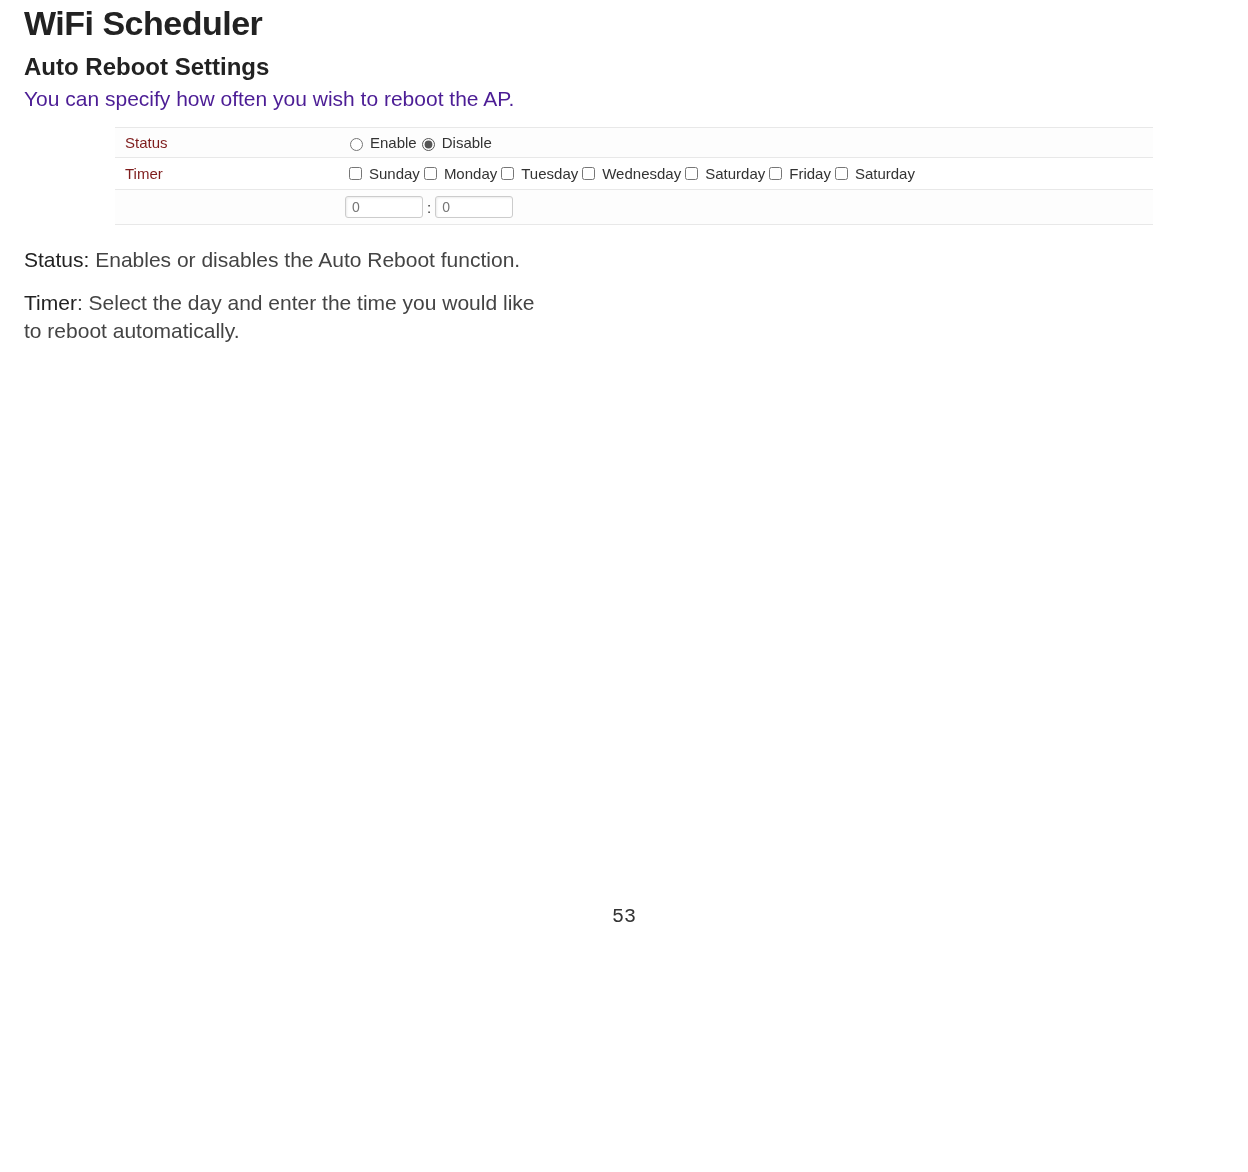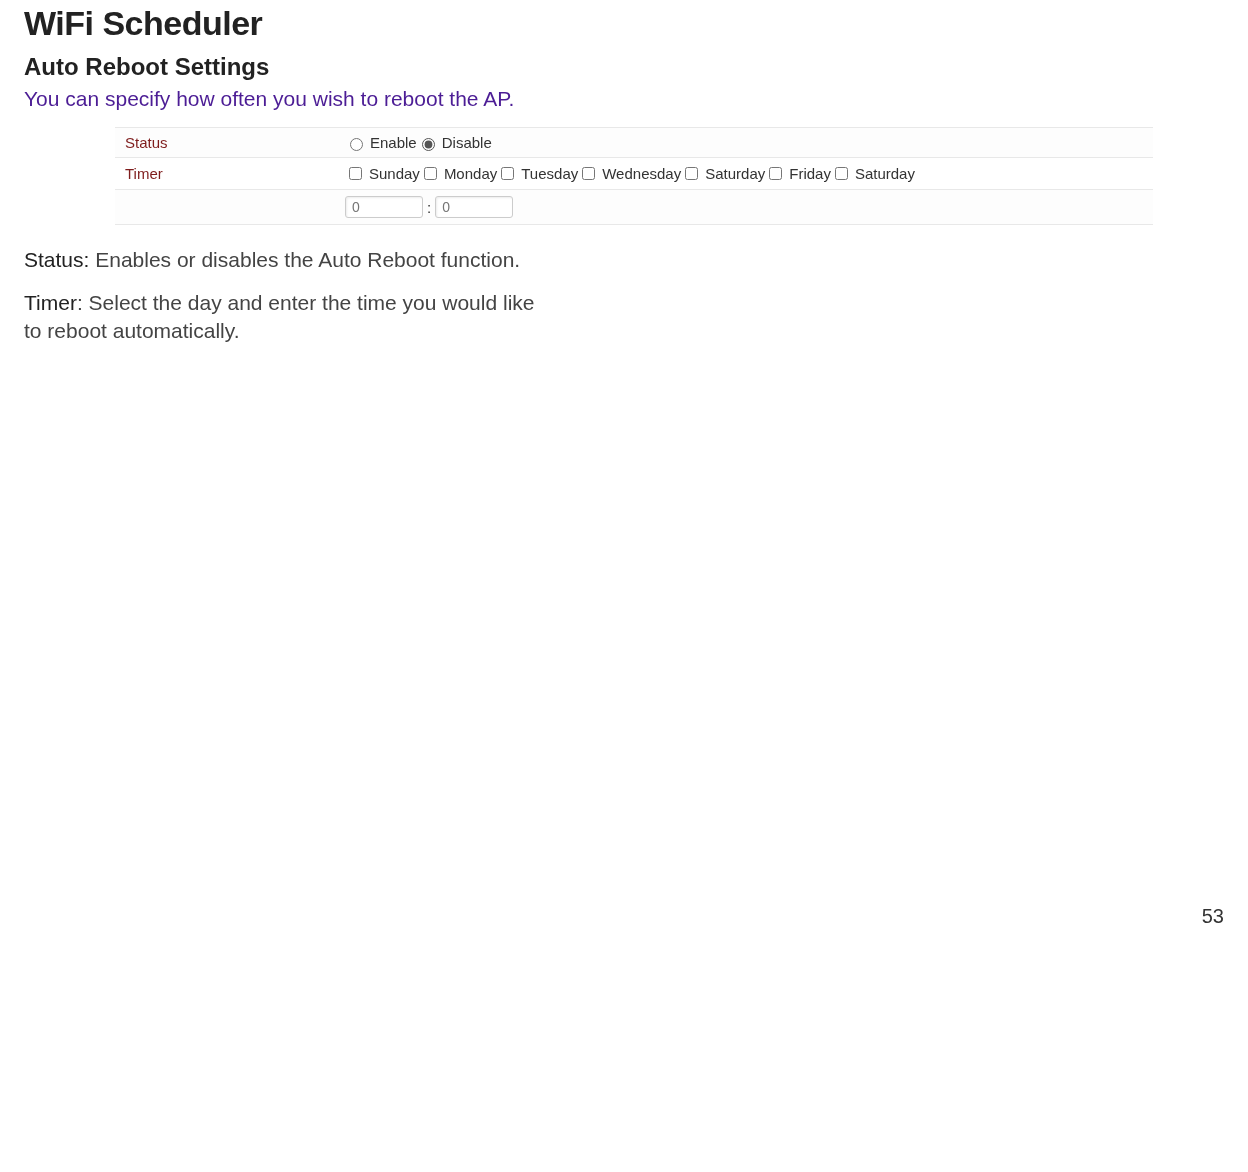--- a/index.html
+++ b/index.html
@@ -111,24 +111,25 @@
       font-size: 21px;
       color: #444;
       margin: 14px 0;
       line-height: 1.35;
     }
     .bold {
       font-weight: 400;
       color: #222;
     }
     .page-number {
-      text-align: right;
+      text-align: center;
       font-size: 20px;
       color: #333;
       margin-top: 560px;
+      font-family: Liberation Mono, monospace;
     }
   </style>
 </head>
 <body>
 
 <div class="page">
 
   <h1 class="main-title">WiFi Scheduler</h1>
 
   <h2 class="sub-title">Auto Reboot Settings</h2>

